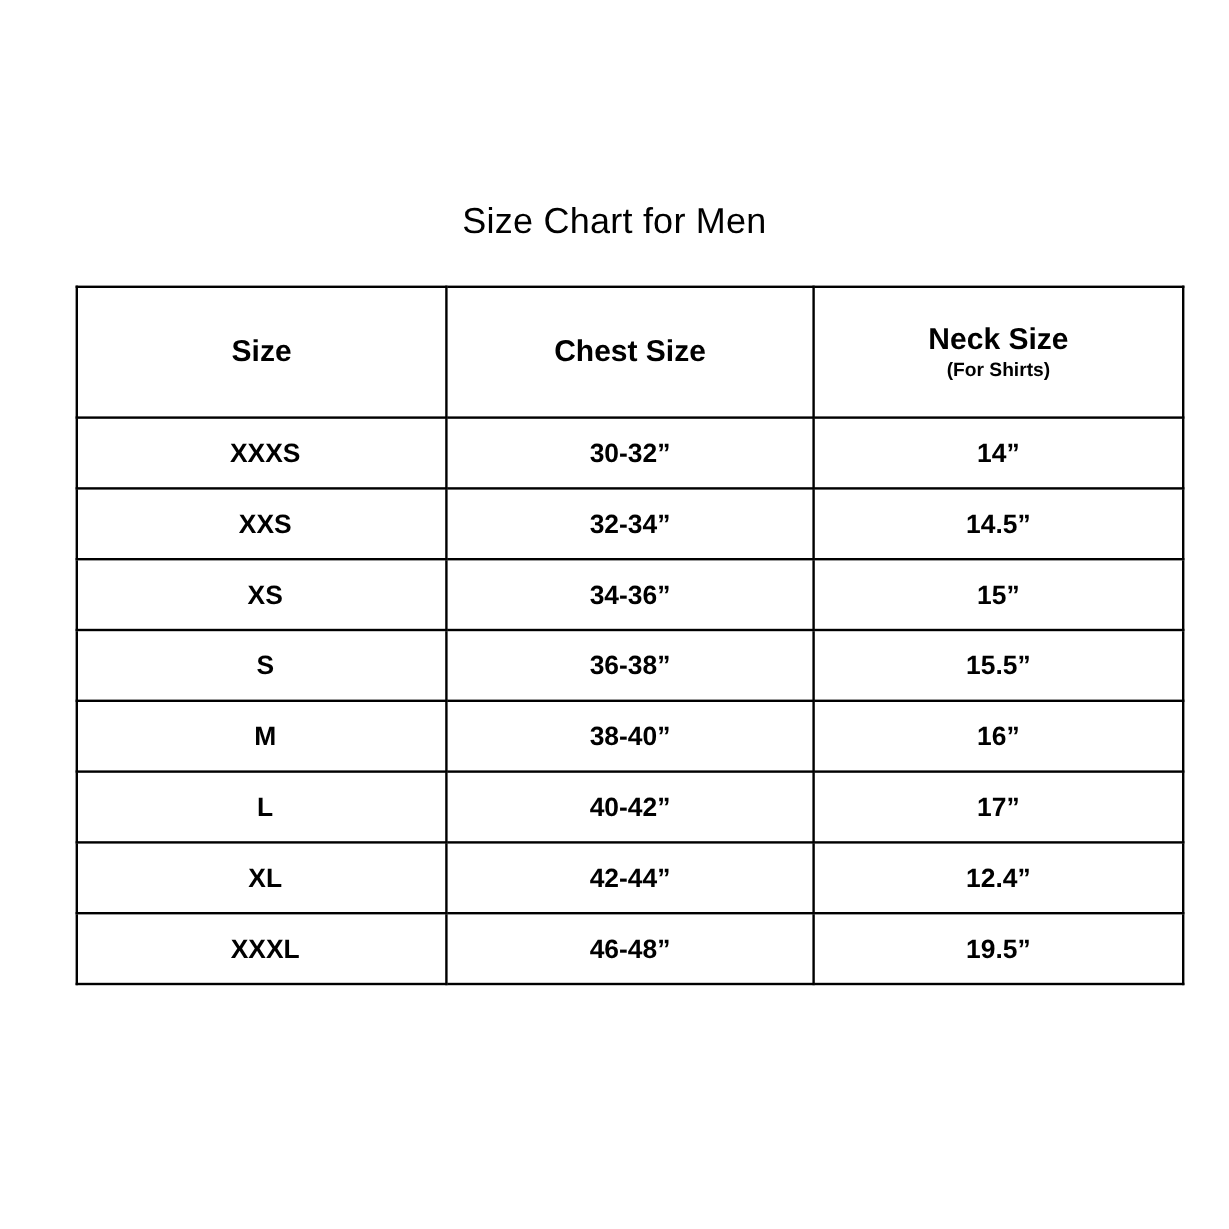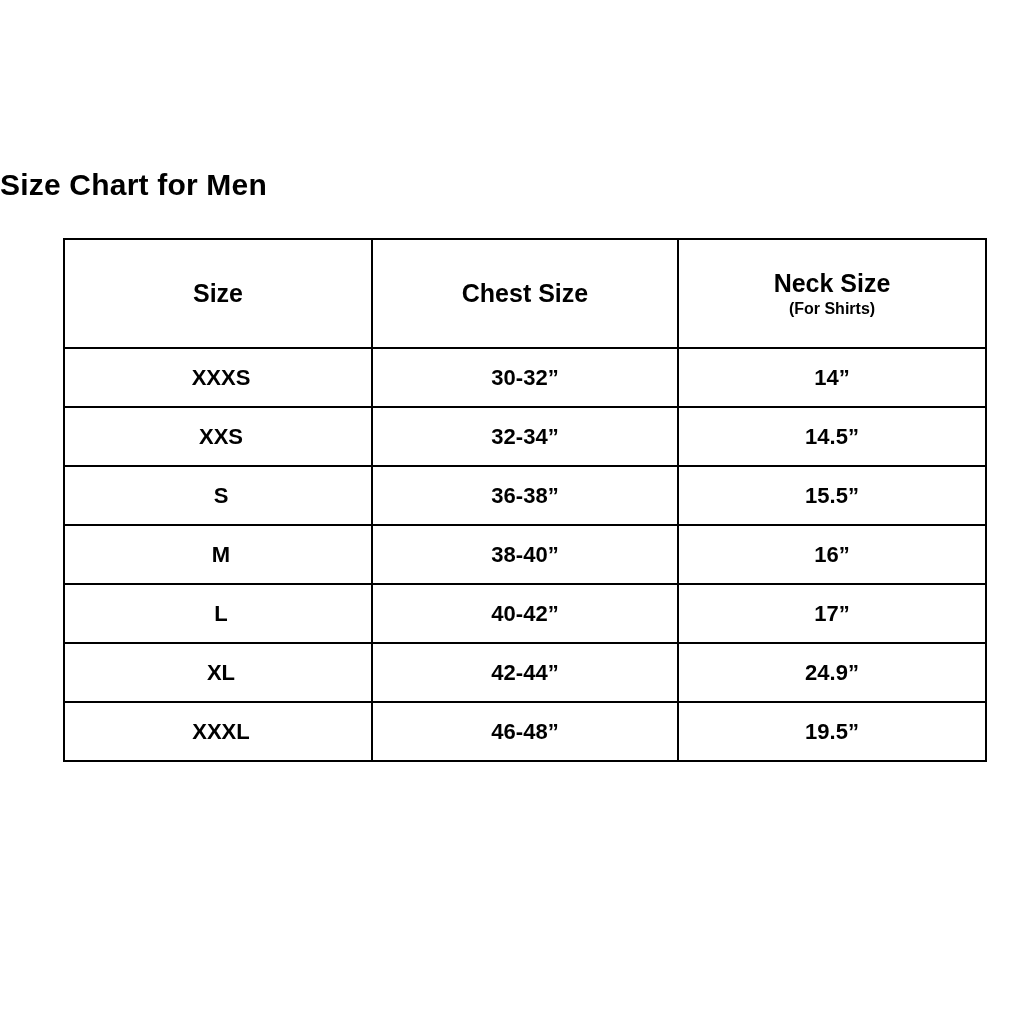--- a/index.html
+++ b/index.html
@@ -18,23 +18,23 @@
     position: relative;
     width: 1024px;
     height: 1024px;
     box-sizing: border-box;
   }
   .chart-title {
     position: absolute;
     top: 168px;
     left: 0;
     width: 1024px;
-    text-align: left;
+    text-align: center;
     font-size: 30px;
-    font-weight: bold;
+    font-weight: normal;
     letter-spacing: 0.2px;
     color: #000000;
   }
   .table-wrap {
     position: absolute;
     top: 238px;
     left: 51px;
     width: 922px;
   }
   table.size-table {
@@ -109,38 +109,43 @@
           <td class="col-size">XXXS</td>
           <td>30-32”</td>
           <td>14”</td>
         </tr>
         <tr>
           <td class="col-size">XXS</td>
           <td>32-34”</td>
           <td>14.5”</td>
         </tr>
         <tr>
+          <td class="col-size">XS</td>
+          <td>34-36”</td>
+          <td>15”</td>
+        </tr>
+        <tr>
           <td class="col-size">S</td>
           <td>36-38”</td>
           <td>15.5”</td>
         </tr>
         <tr>
           <td class="col-size">M</td>
           <td>38-40”</td>
           <td>16”</td>
         </tr>
         <tr>
           <td class="col-size">L</td>
           <td>40-42”</td>
           <td>17”</td>
         </tr>
         <tr>
           <td class="col-size">XL</td>
           <td>42-44”</td>
-          <td>24.9”</td>
+          <td>12.4”</td>
         </tr>
         <tr>
           <td class="col-size">XXXL</td>
           <td>46-48”</td>
           <td>19.5”</td>
         </tr>
       </tbody>
     </table>
   </div>
 

